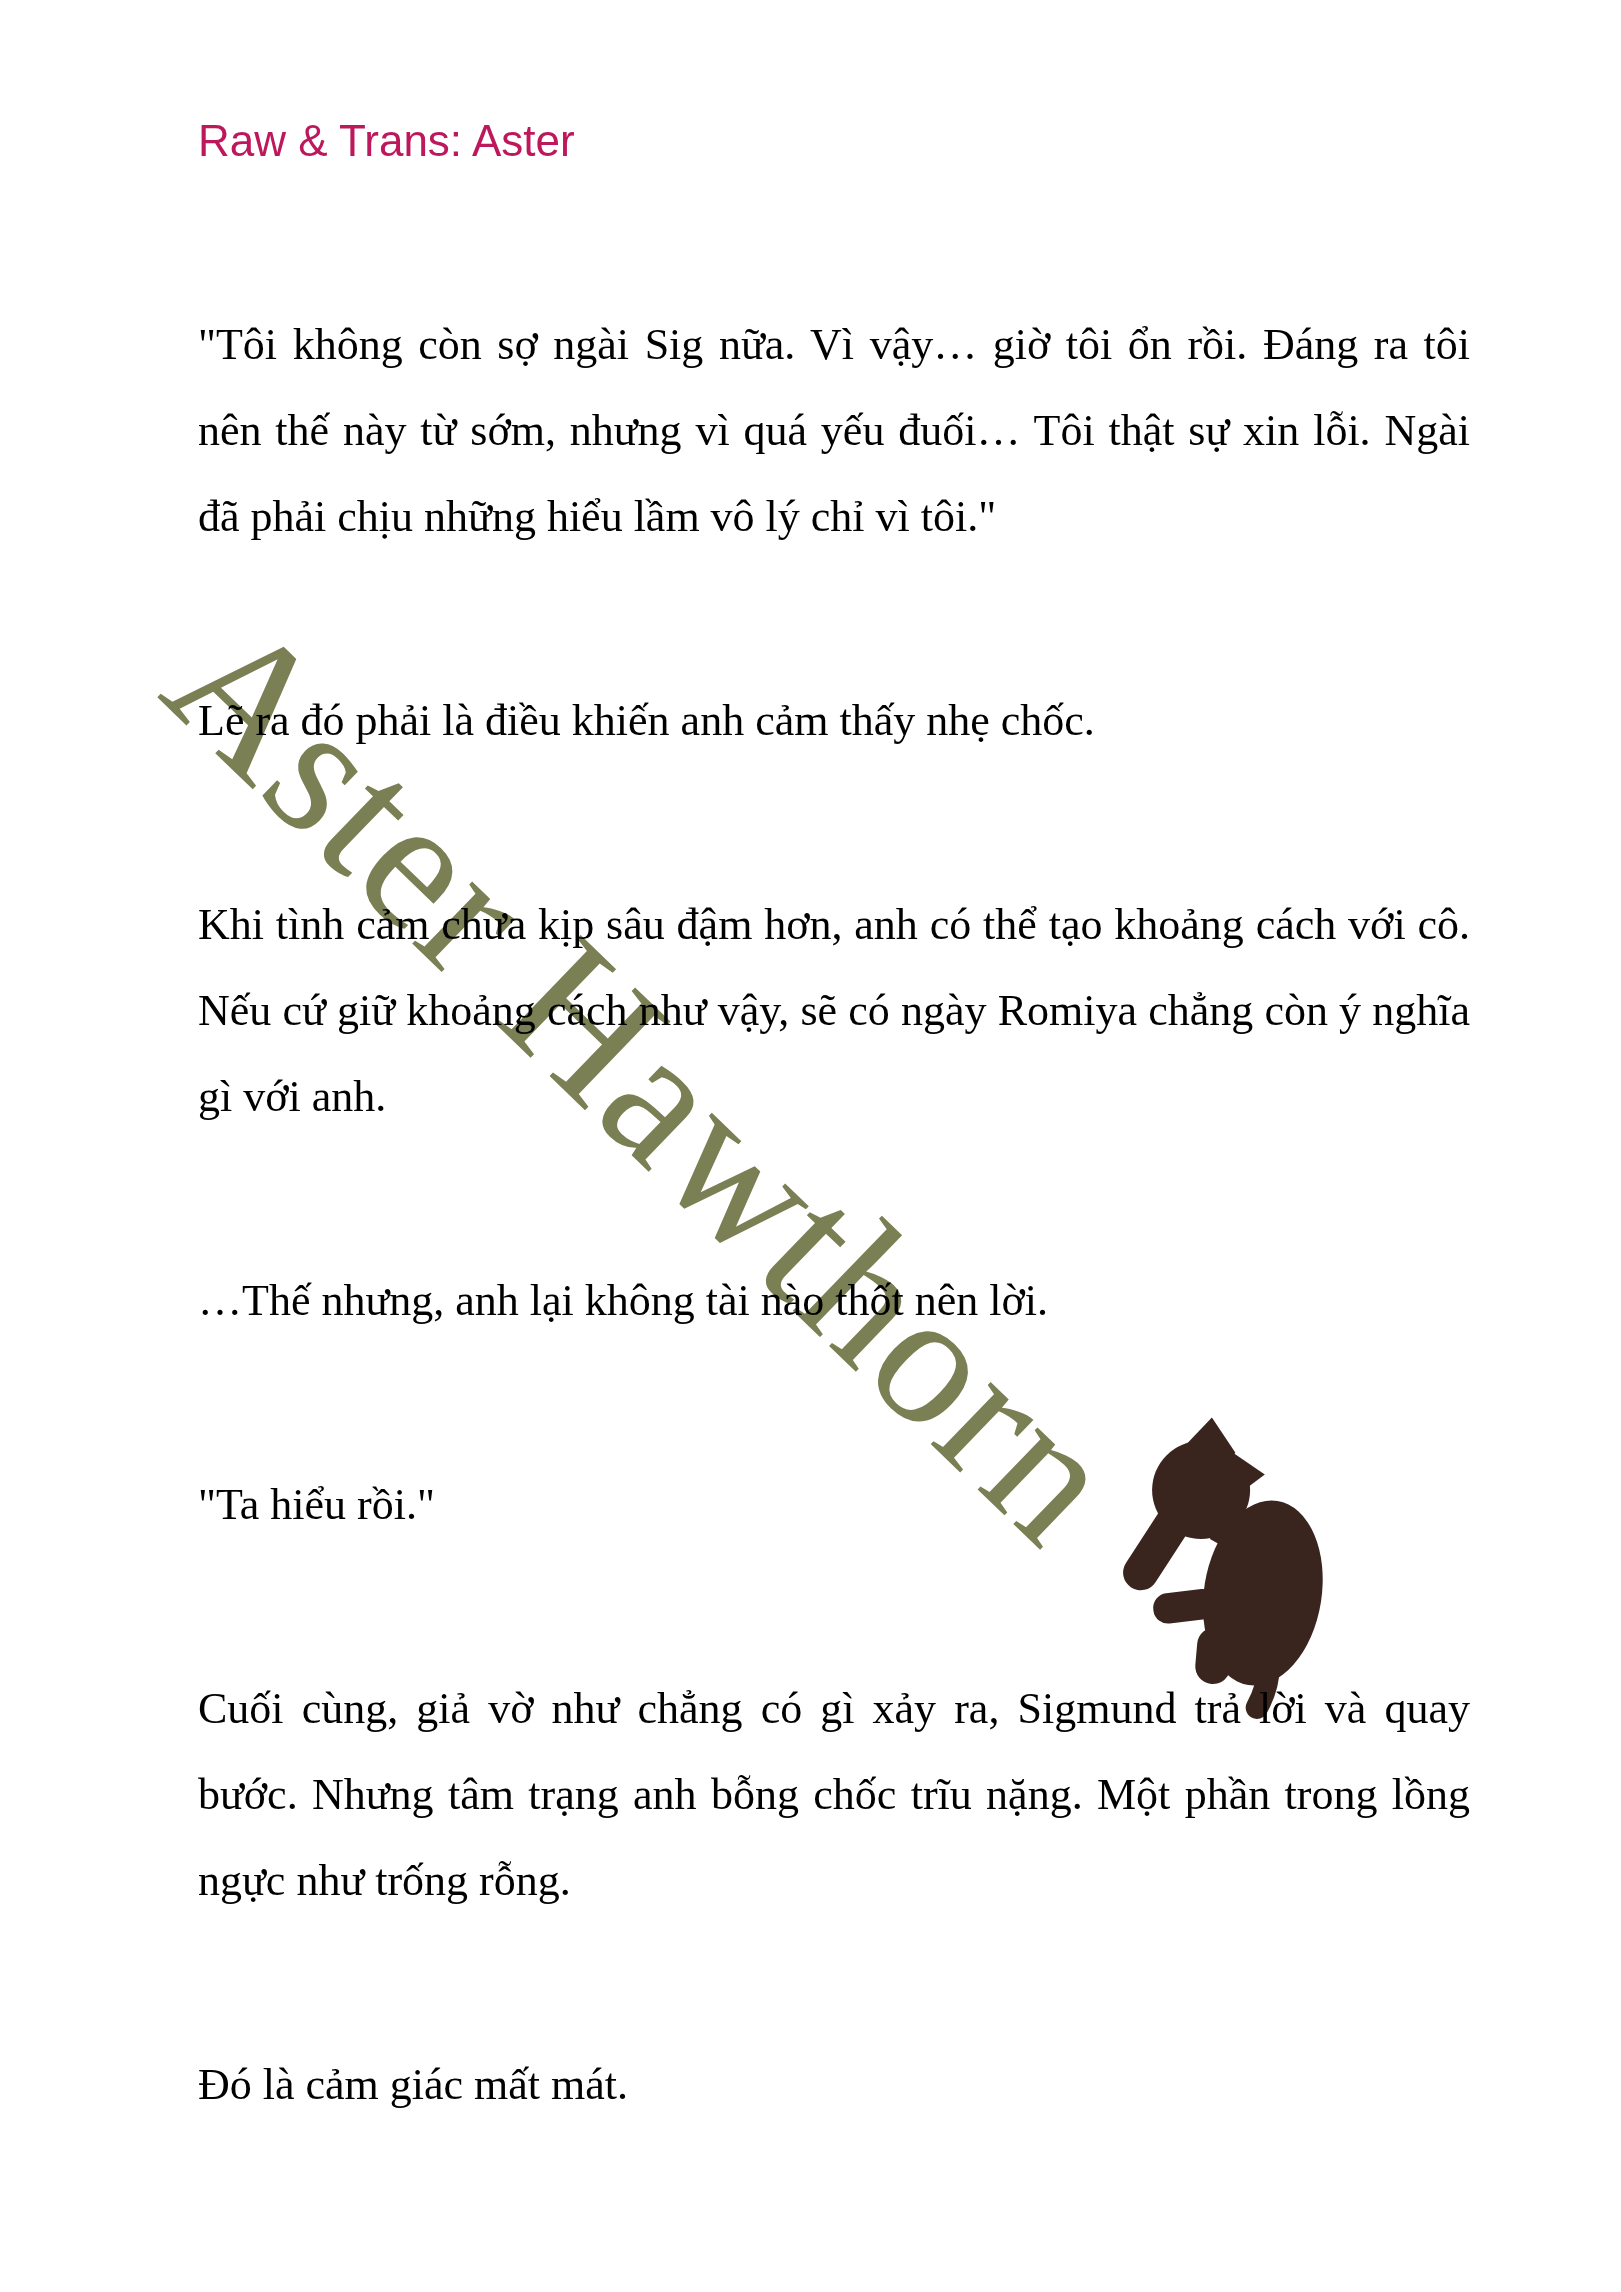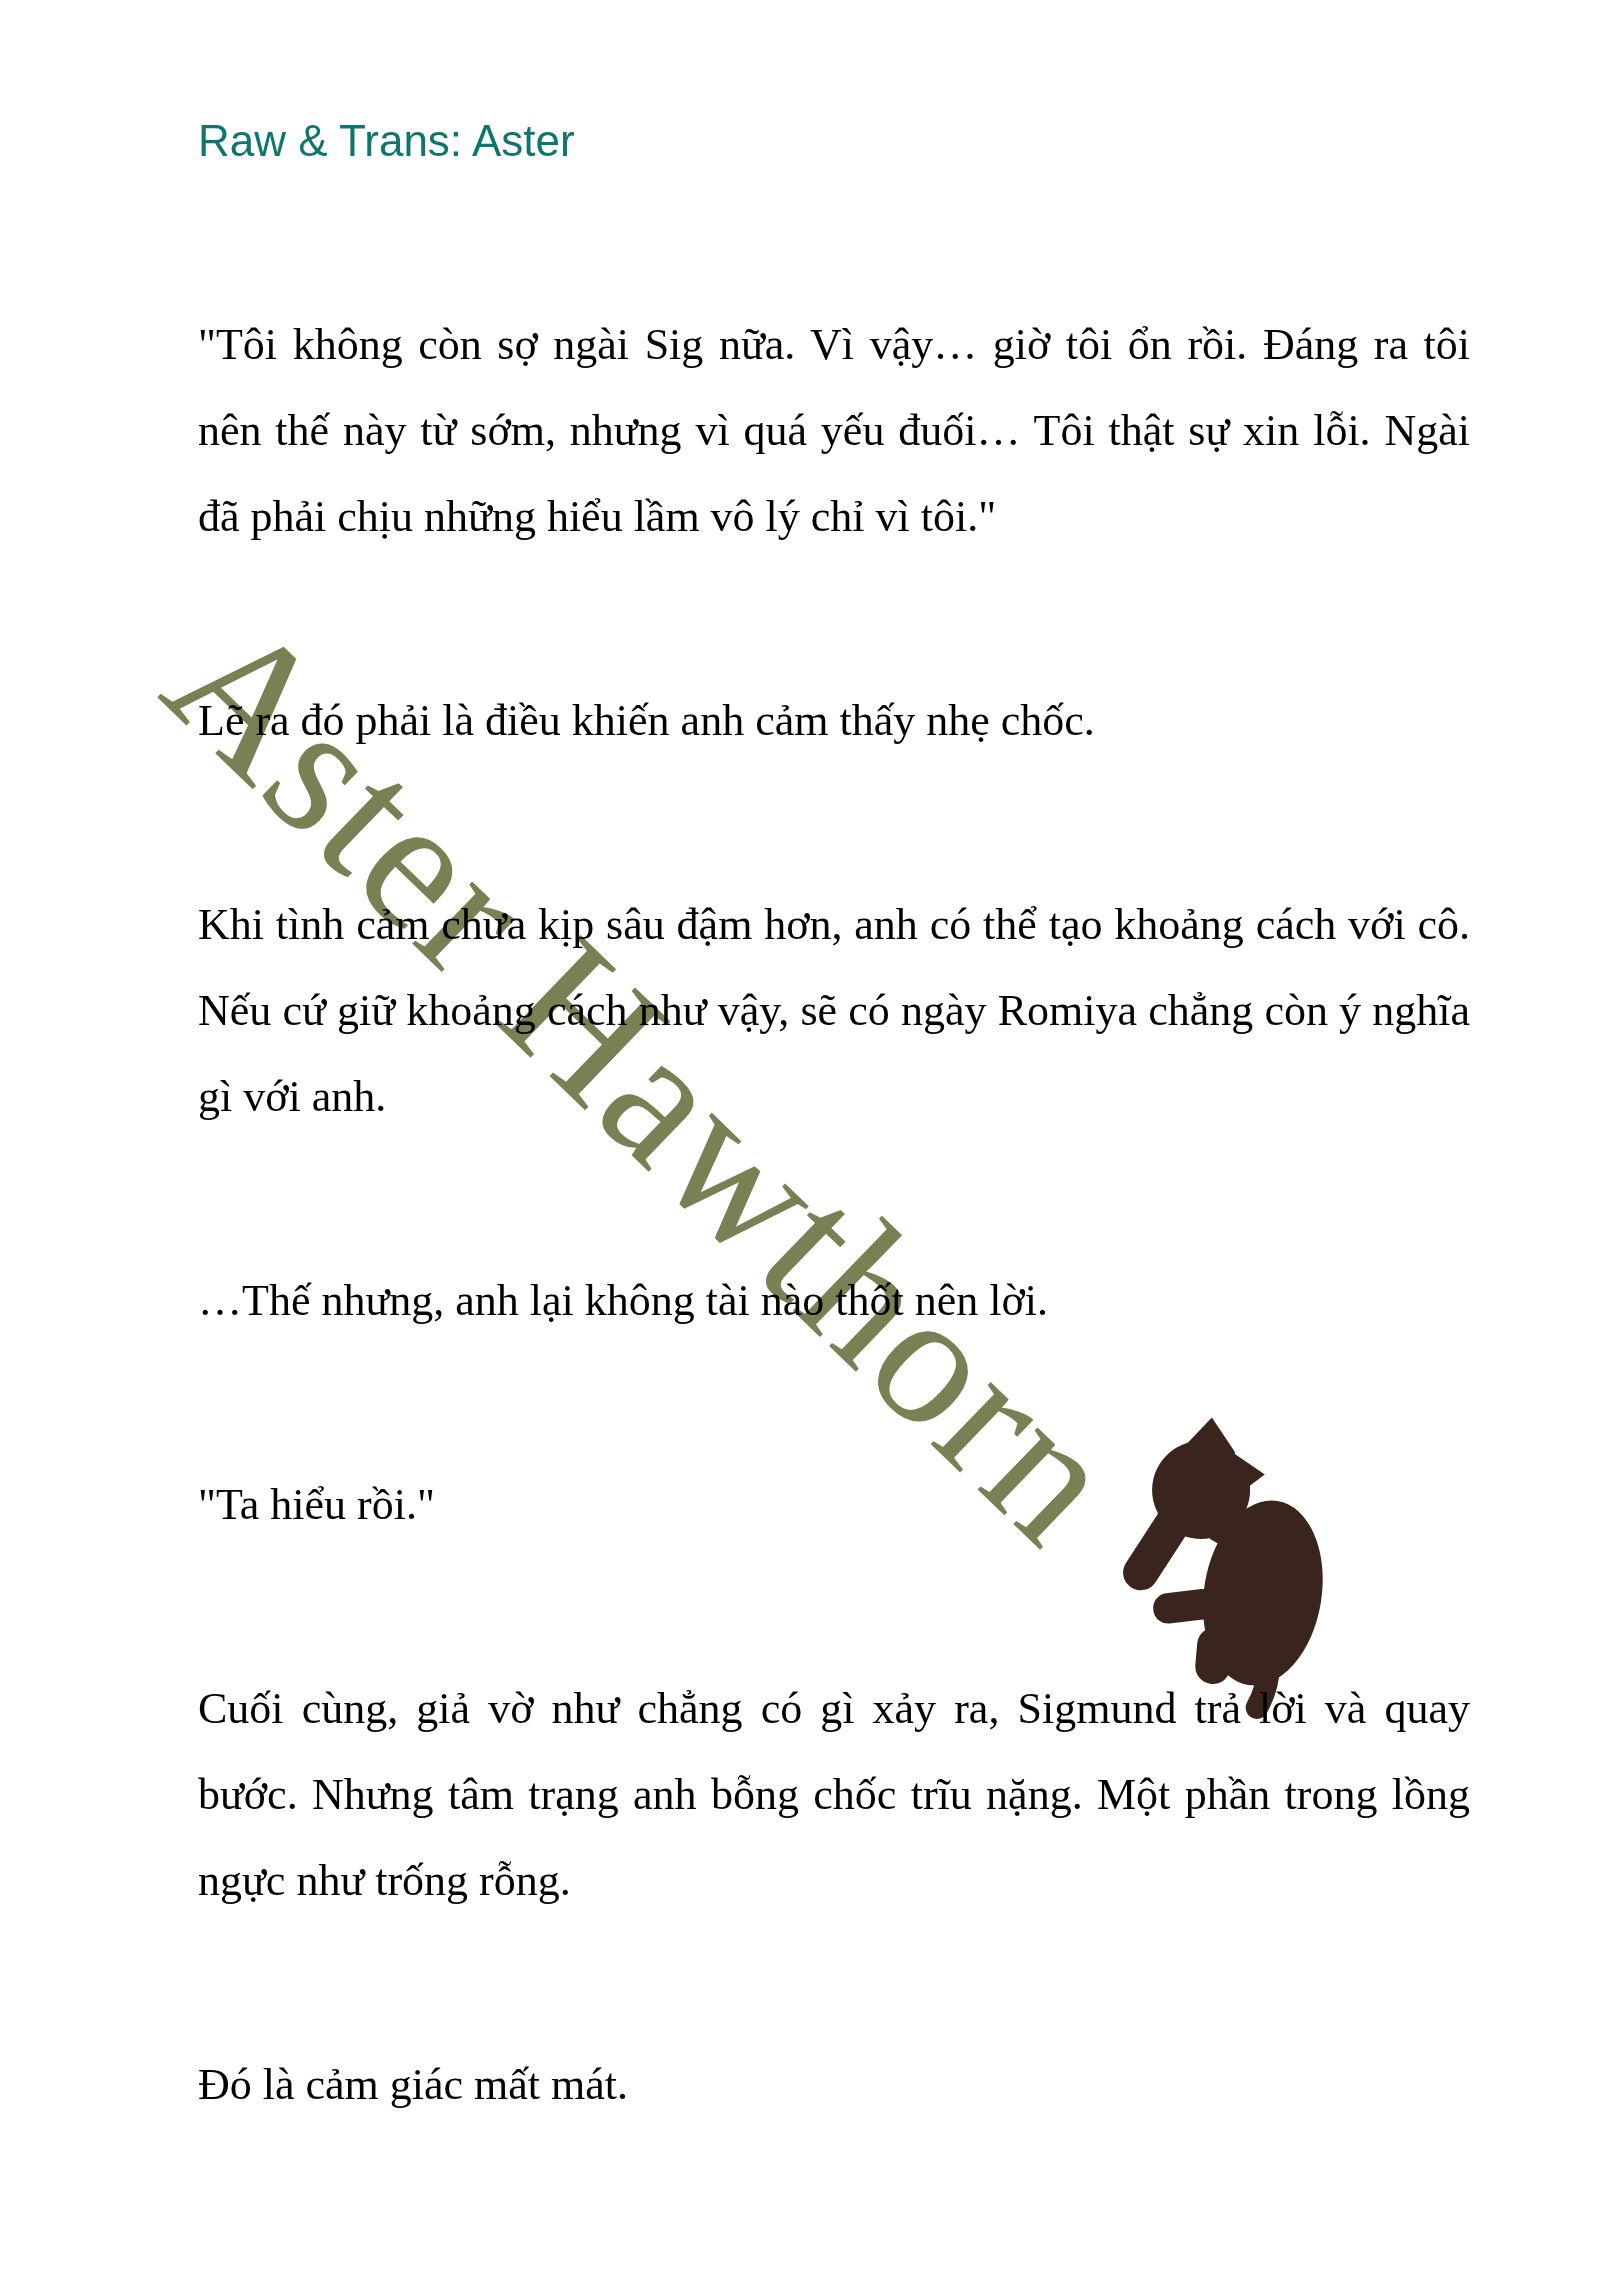--- a/index.html
+++ b/index.html
@@ -35,21 +35,21 @@
   }
   .content {
     position: relative;
     z-index: 1;
     padding: 98px 151px 0 198px;
   }
   .credit {
     font-family: "Liberation Sans", sans-serif;
     font-size: 31px;
     line-height: 41px;
-    color: #0f766e;
+    color: #be185d;
     margin: 0 0 51px 0;
   }
   .content p {
     font-size: 44px;
     line-height: 86px;
     margin: 0 0 118px 0;
     text-align: justify;
   }
 </style>
 </head>

